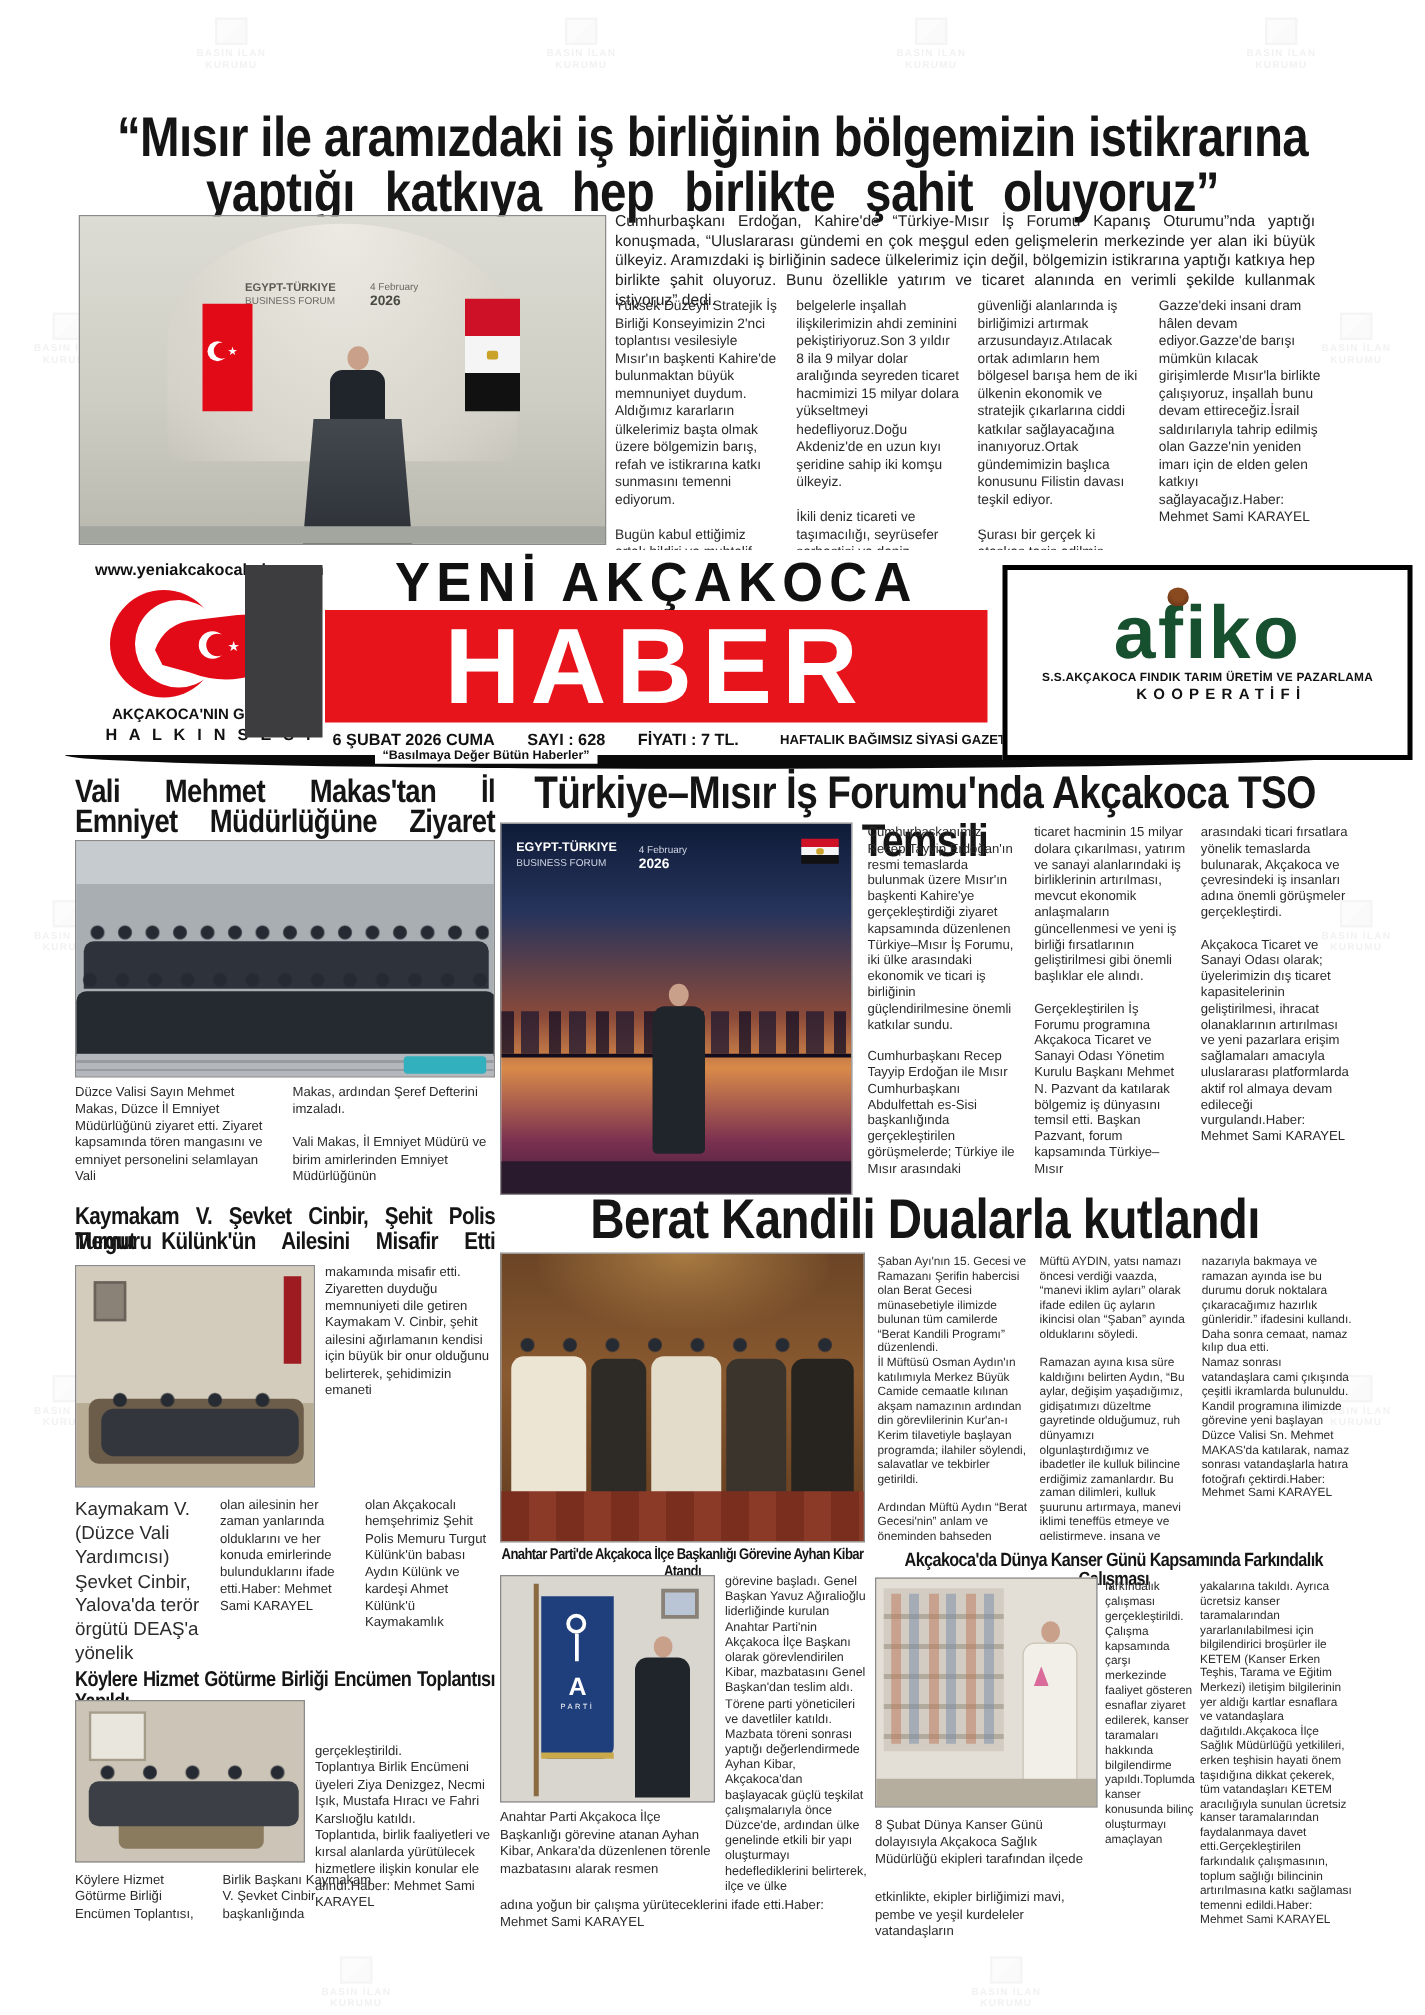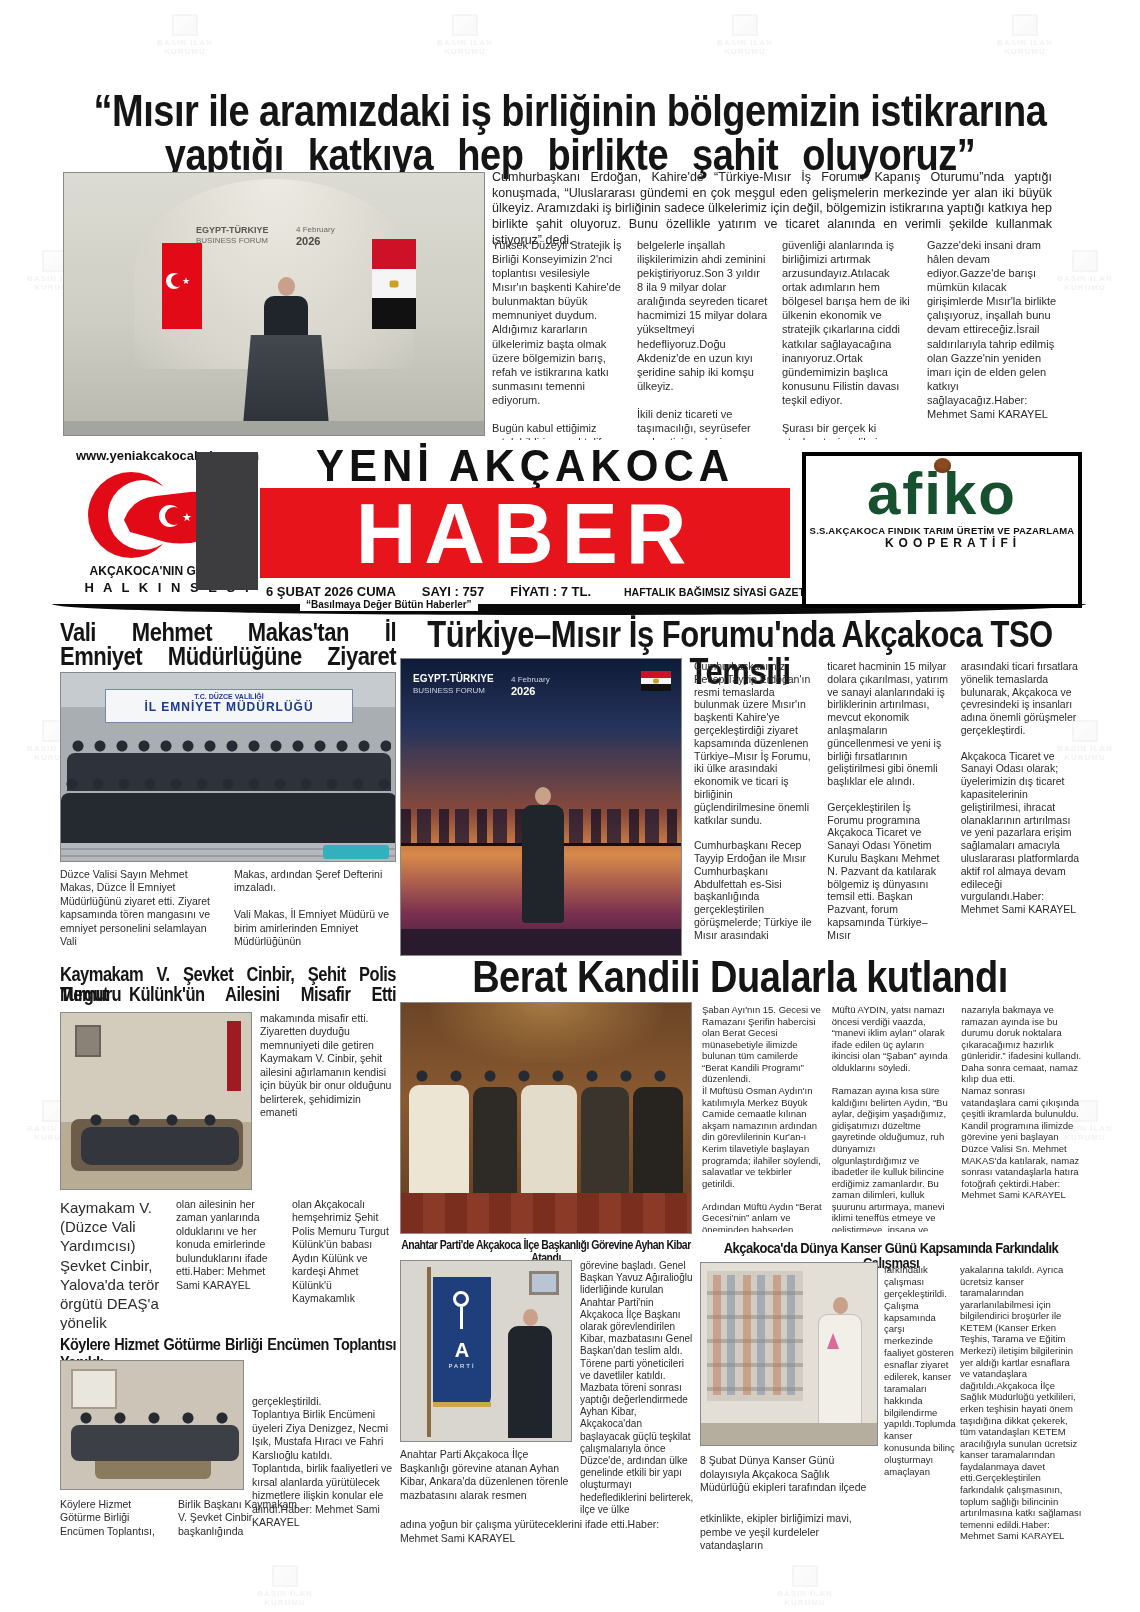--- a/index.html
+++ b/index.html
@@ -170,43 +170,39 @@
   <div class="tagline" style="left:62px;top:564px;width:212px;font-size:12px">AKÇAKOCA'NIN GAZETESİ</div>
   <div class="tagline" style="left:62px;top:580px;width:212px;font-size:13px;letter-spacing:3px">H A L K I N S E S İ</div>
 
   <div class="mast-dark" style="left:196px;top:452px;width:62px;height:138px"></div>
   <div class="yeni" style="left:260px;top:444px;width:530px">YENİ AKÇAKOCA</div>
   <div class="mast-red" style="left:260px;top:488px;width:530px;height:90px">
     <span class="haber">HABER</span>
   </div>
   <div class="dline" style="left:266px;top:584px">
     <span>6 ŞUBAT 2026 CUMA</span>
-    <span>SAYI : 757</span>
+    <span>SAYI : 628</span>
     <span>FİYATI : 7 TL.</span>
   </div>
   <div class="weekly" style="left:624px;top:586px">HAFTALIK BAĞIMSIZ  SİYASİ GAZETE</div>
   <div class="slogan" style="left:300px;top:598px">“Basılmaya Değer Bütün Haberler”</div>
   <div class="swoosh"></div>
 
-  <div class="afiko-box" style="left:802px;top:452px;width:280px;height:156px;padding-top:6px">
+  <div class="afiko-box" style="left:802px;top:452px;width:328px;height:156px;padding-top:18px">
     <div class="afiko-brand">
       <span>afiko</span>
       <span class="hazel" style="left:128px;top:-4px"></span>
     </div>
     <div class="afiko-l1">S.S.AKÇAKOCA FINDIK TARIM ÜRETİM VE PAZARLAMA</div>
     <div class="afiko-l2">KOOPERATİFİ</div>
   </div>
 
   <div class="hl jl" style="left:60px;top:620px;width:336px;font-size:22px">Vali  Mehmet  Makas'tan  İl</div>
   <div class="hl jl" style="left:60px;top:644px;width:336px;font-size:22px">Emniyet Müdürlüğüne Ziyaret</div>
   <div class="photo" style="left:60px;top:672px;width:336px;height:190px;background:linear-gradient(180deg,#c6cbcf 0 18%,#a9aeb3 18% 100%)">
-    <div class="sign" style="left:44px;top:16px;width:248px;height:34px;padding-top:3px">
-      <div style="font-size:7px;font-weight:bold">T.C. DÜZCE VALİLİĞİ</div>
-      <div style="font-size:12px;font-weight:bold;letter-spacing:1px">İL EMNİYET MÜDÜRLÜĞÜ</div>
-    </div>
     <div class="crowd-heads" style="left:6px;top:66px;width:324px;height:20px"></div>
     <div class="crowd-body" style="left:6px;top:80px;width:324px;height:38px"></div>
     <div class="crowd-heads" style="left:0;top:104px;width:336px;height:22px;background-size:26px 100%"></div>
     <div class="crowd-body" style="left:0;top:120px;width:336px;height:52px;background:#252a31"></div>
     <div class="abs" style="left:0;bottom:0;width:100%;height:18px;background:repeating-linear-gradient(180deg,#b4b8bc 0 5px,#989ca0 5px 7px)"></div>
     <div class="abs" style="right:6px;bottom:2px;width:66px;height:14px;background:#33b0bd;border-radius:3px"></div>
   </div>
   <div class="cols" style="left:60px;top:868px;width:336px;height:126px;gap:12px">
     <div class="col-text" style="font-size:10.5px">Düzce Valisi Sayın Mehmet Makas, Düzce İl Emniyet Müdürlüğünü ziyaret etti. Ziyaret kapsamında tören mangasını ve emniyet personelini selamlayan Vali</div>
     <div class="col-text" style="font-size:10.5px">Makas, ardından Şeref Defterini imzaladı.

